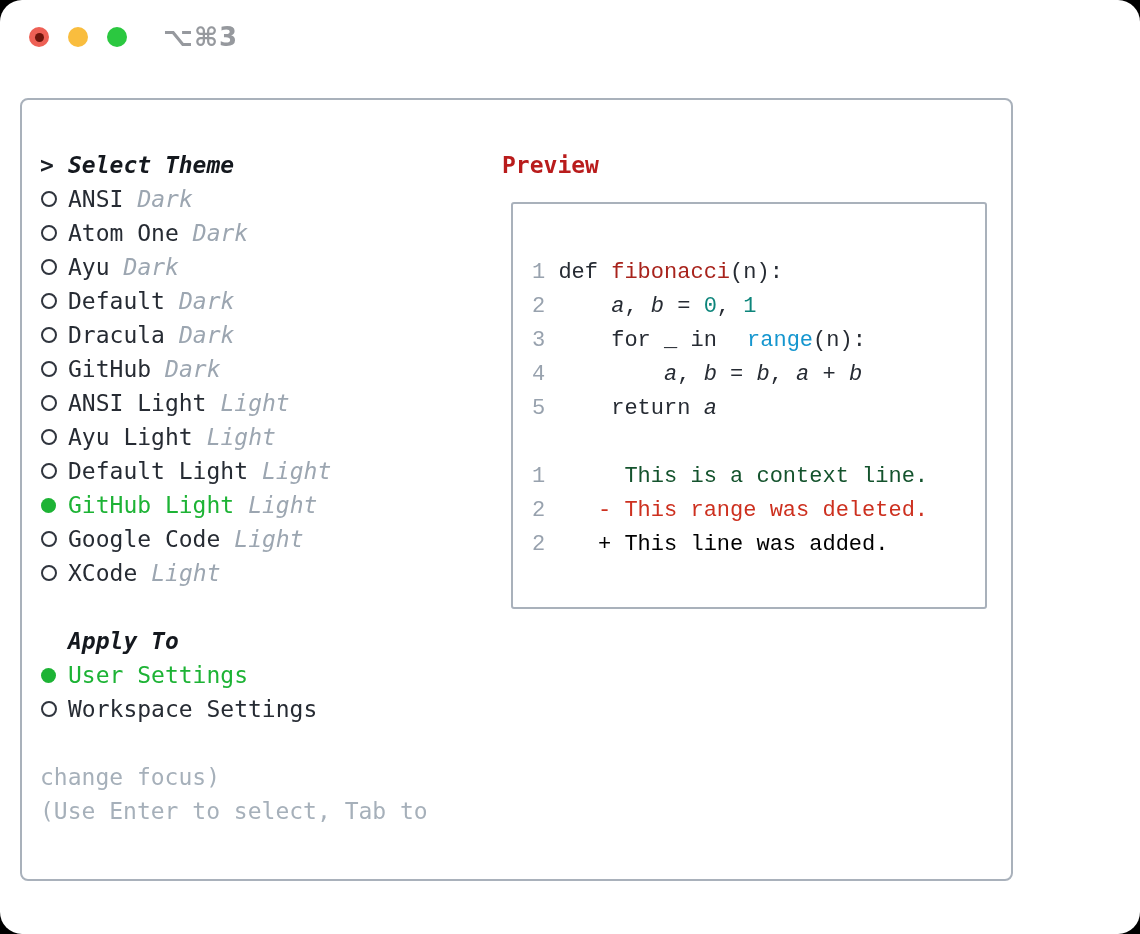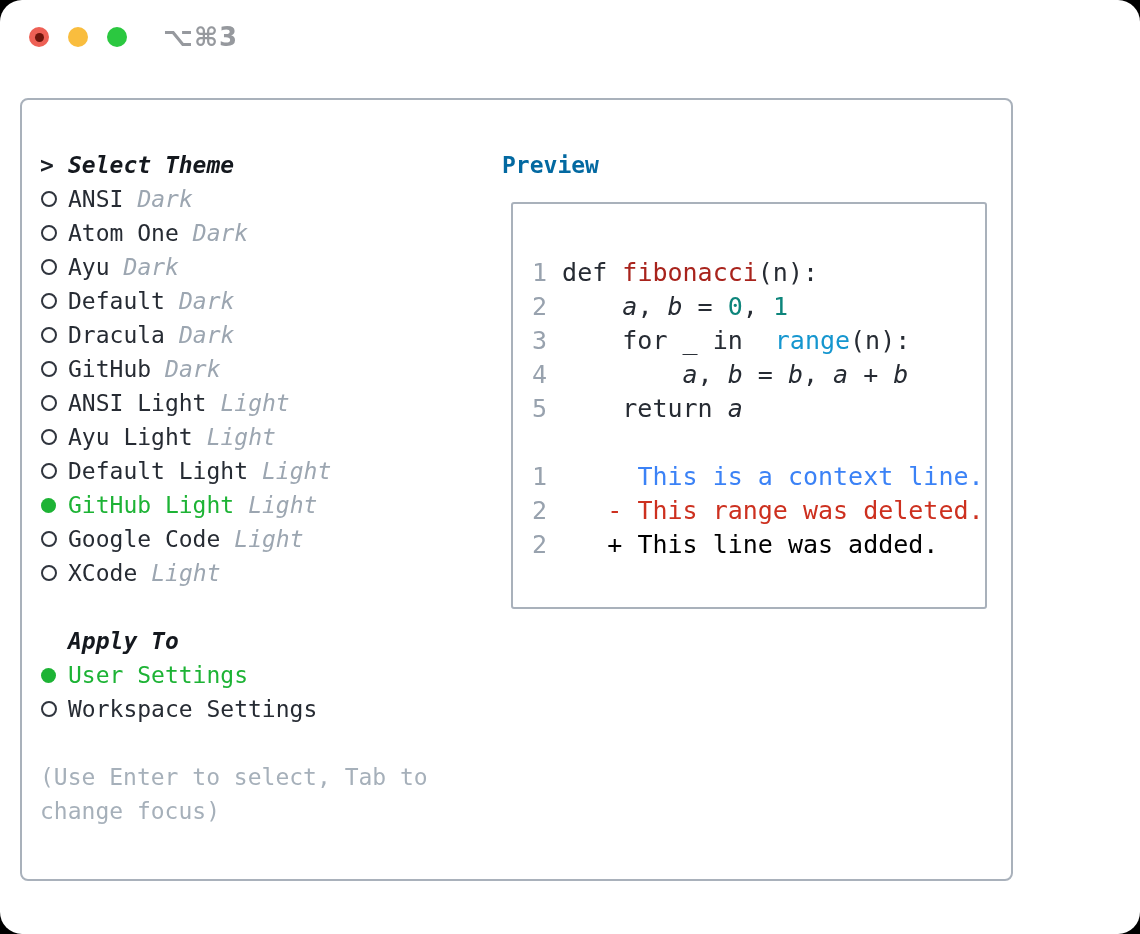--- a/index.html
+++ b/index.html
@@ -36,35 +36,35 @@
   .radio{width:12px;height:12px;border-radius:50%;border:2px solid #30353e;box-sizing:content-box;margin-left:1px;}
   .radio.on{width:15px;height:15px;border:none;background:#1db335;}
   .name{color:#262b33;}
   .name.sel{color:#1db335;}
   .variant{color:#9ca6b1;font-style:italic;margin-left:14px;}
   .hdr{font-weight:bold;color:#14181e;font-style:italic;}
   .hint{color:#a6b0ba;}
   
   .preview-title{
     position:absolute;left:480px;top:48px;height:34px;display:flex;align-items:center;
-    font-size:23px;font-weight:bold;color:#0369a1;
+    font-size:23px;font-weight:bold;color:#b91c1c;
   }
   .preview-box{
     position:absolute;left:489px;top:102px;width:476px;height:407px;box-sizing:border-box;
     border:2px solid #a9b1bb;border-radius:3px;background:#fff;overflow:hidden;
   }
-  .code{padding:52px 0 0 19px;font-size:25px;line-height:34px;}
+  .code{padding:52px 0 0 19px;font-size:22px;line-height:34px;font-family:Liberation Mono, monospace;}
   .code-line{height:34px;white-space:pre;}
   .tk-num{color:#98a2ae;}
   .tk-plain{color:#262b33;}
   .tk-func{color:#a8231c;}
   .tk-lit{color:#0d857b;}
   .tk-call{color:#1596cf;margin-left:17px;}
   .tk-var{color:#262b33;font-style:italic;}
-  .tk-ctx{color:#3b82f6;}
+  .tk-ctx{color:#14532d;}
   .tk-del{color:#cd301f;}
   .tk-add{color:#000000;}
 </style>
 </head>
 <body>
 
 <div class="window">
 
   <div class="titlebar">
     <div class="lights">
@@ -99,22 +99,22 @@
       <div class="row blank"></div>
       <div class="row">
         <span class="marker"></span>
         <span class="hdr">Apply To</span>
       </div>
       <div id="apply-list">
           <div class="row"><span class="marker"><span class="radio on"></span></span><span class="name sel">User Settings</span></div>
           <div class="row"><span class="marker"><span class="radio"></span></span><span class="name">Workspace Settings</span></div>
         </div>
       <div class="row blank"></div>
+      <div class="row hint">change focus)</div>
       <div class="row hint">(Use Enter to select, Tab to</div>
-      <div class="row hint">change focus)</div>
     </div>
 
     <div class="preview-title">Preview</div>
 
     <div class="preview-box">
       <div class="code" id="code">
           <div class="code-line"><span class="tk-num">1</span><span class="tk-plain"> def </span><span class="tk-func">fibonacci</span><span class="tk-plain">(n):</span></div>
           <div class="code-line"><span class="tk-num">2</span><span class="tk-plain">     </span><span class="tk-var">a</span><span class="tk-plain">, </span><span class="tk-var">b</span><span class="tk-plain"> = </span><span class="tk-lit">0</span><span class="tk-plain">, </span><span class="tk-lit">1</span></div>
           <div class="code-line"><span class="tk-num">3</span><span class="tk-plain">     for _ in </span><span class="tk-call">range</span><span class="tk-plain">(n):</span></div>
           <div class="code-line"><span class="tk-num">4</span><span class="tk-plain">         </span><span class="tk-var">a</span><span class="tk-plain">, </span><span class="tk-var">b</span><span class="tk-plain"> = </span><span class="tk-var">b</span><span class="tk-plain">, </span><span class="tk-var">a</span><span class="tk-plain"> + </span><span class="tk-var">b</span></div>

